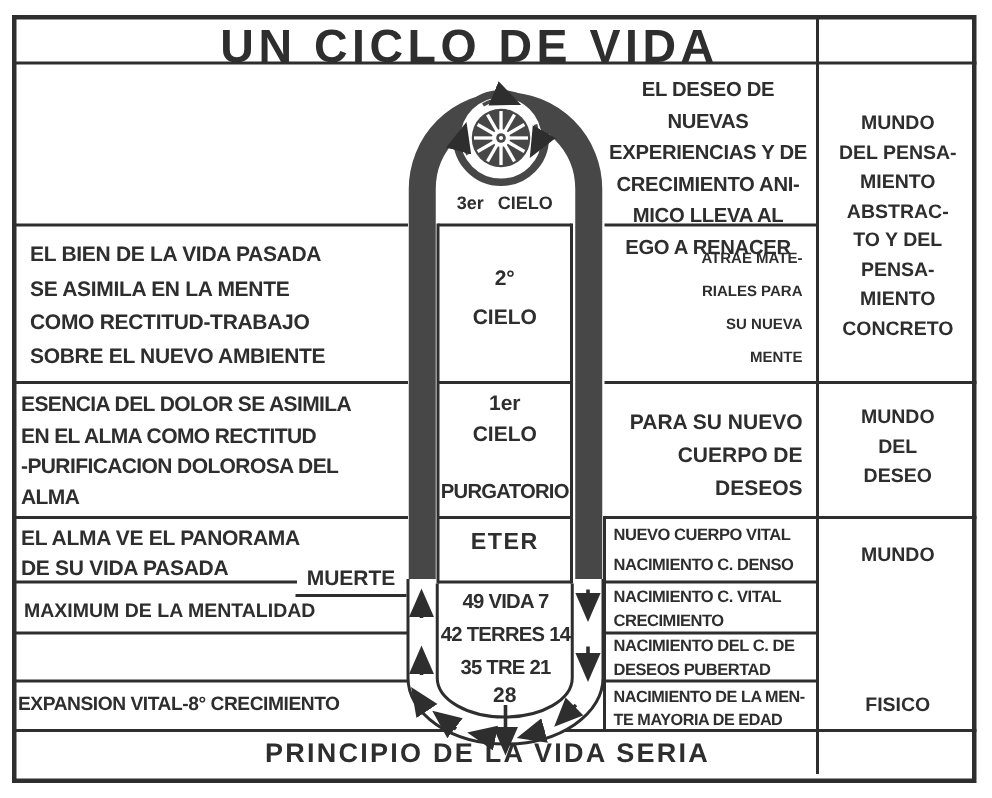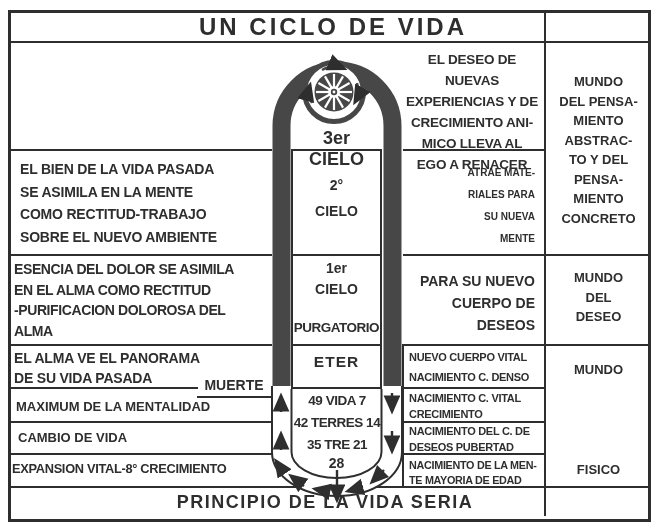--- a/index.html
+++ b/index.html
@@ -9,21 +9,21 @@
   }
   .frame{position:absolute;left:8px;top:10px;width:637px;height:506px;border:3px solid #2e2e2e;z-index:1;}
   .hl{position:absolute;height:2px;background:#2e2e2e;z-index:1;}
   .vl{position:absolute;width:2px;background:#2e2e2e;z-index:1;}
   .cell{position:absolute;white-space:pre-line;z-index:1;}
   .z3{z-index:3;}
   .ctr{text-align:center;}
   .rgt{text-align:right;}
   svg.overlay{position:absolute;left:0;top:0;z-index:2;pointer-events:none;}
 
-  .title{left:8px;top:13px;width:610px;font-size:24px;letter-spacing:3px;margin-left:20px;}
+  .title{left:8px;top:13px;width:610px;font-size:31px;letter-spacing:3px;}
   .footer{left:20px;top:492px;width:610px;font-size:18px;letter-spacing:1.5px;}
 
   .left1{left:14px;top:48px;width:254px;font-size:14px;line-height:22.5px;letter-spacing:-0.2px;}
   .left2{left:20px;top:158px;width:248px;font-size:14px;line-height:22.5px;letter-spacing:-0.2px;}
   .left3{left:14px;top:259px;width:256px;font-size:14px;line-height:20.5px;letter-spacing:-0.4px;}
   .left4{left:14px;top:348px;width:254px;font-size:14px;line-height:20px;letter-spacing:-0.2px;}
   .muerte{left:198px;top:377px;width:72px;font-size:14px;text-align:center;}
   .mu-line{top:396px;left:197px;width:74px;}
   .left5{left:16px;top:399px;width:250px;font-size:13px;}
   .left6{left:18px;top:430px;width:250px;font-size:13px;}
@@ -35,21 +35,21 @@
   .rc1{left:409px;top:347px;width:133px;font-size:11px;line-height:20px;letter-spacing:-0.3px;}
   .rc2{left:409px;top:391px;width:133px;font-size:11px;line-height:15.5px;letter-spacing:-0.3px;}
   .rc3{left:409px;top:424px;width:133px;font-size:11px;line-height:15.5px;letter-spacing:-0.3px;}
   .rc4{left:409px;top:458px;width:133px;font-size:10.8px;line-height:14.5px;letter-spacing:-0.3px;}
 
   .world1{left:546px;top:72px;width:105px;font-size:13px;line-height:19.5px;}
   .world2{left:546px;top:268px;width:105px;font-size:13px;line-height:19.5px;}
   .world3a{left:546px;top:362px;width:105px;font-size:13px;}
   .world3b{left:546px;top:462px;width:105px;font-size:13px;}
 
-  .c3{left:292px;top:128px;width:89px;font-size:18px;word-spacing:6px;}
+  .c3{left:292px;top:128px;width:89px;font-size:12px;word-spacing:6px;}
   .c2{left:292px;top:172px;width:89px;font-size:14px;line-height:26px;}
   .c1{left:292px;top:258px;width:89px;font-size:14px;line-height:21px;}
   .purg{left:287px;top:320px;width:99px;font-size:13.5px;letter-spacing:-0.5px;}
   .eter{left:292px;top:353px;width:89px;font-size:15.5px;letter-spacing:1px;}
   .ages{left:277px;top:390px;width:120px;font-size:13.5px;line-height:22px;letter-spacing:-0.5px;}
   .age28{left:292px;top:455px;width:89px;font-size:14px;}
 </style>
 </head>
 <body>
 
@@ -90,21 +90,20 @@
 COMO RECTITUD-TRABAJO
 SOBRE EL NUEVO AMBIENTE</div>
   <div class="cell left3">ESENCIA DEL DOLOR SE ASIMILA
 EN EL ALMA COMO RECTITUD
 -PURIFICACION DOLOROSA DEL
 ALMA</div>
   <div class="cell left4">EL ALMA VE EL PANORAMA
 DE SU VIDA PASADA</div>
   <div class="cell muerte">MUERTE</div>
   <div class="cell left5">MAXIMUM DE LA MENTALIDAD</div>
-  <div class="cell left6">CAMBIO DE VIDA</div>
   <div class="cell left7">EXPANSION VITAL-8° CRECIMIENTO</div>
 
   <div class="cell right1 ctr">EL DESEO DE NUEVAS
 EXPERIENCIAS Y DE
 CRECIMIENTO ANI-
 MICO LLEVA AL
 EGO A RENACER</div>
   <div class="cell right2 rgt">ATRAE MATE-
 RIALES PARA
 SU NUEVA

